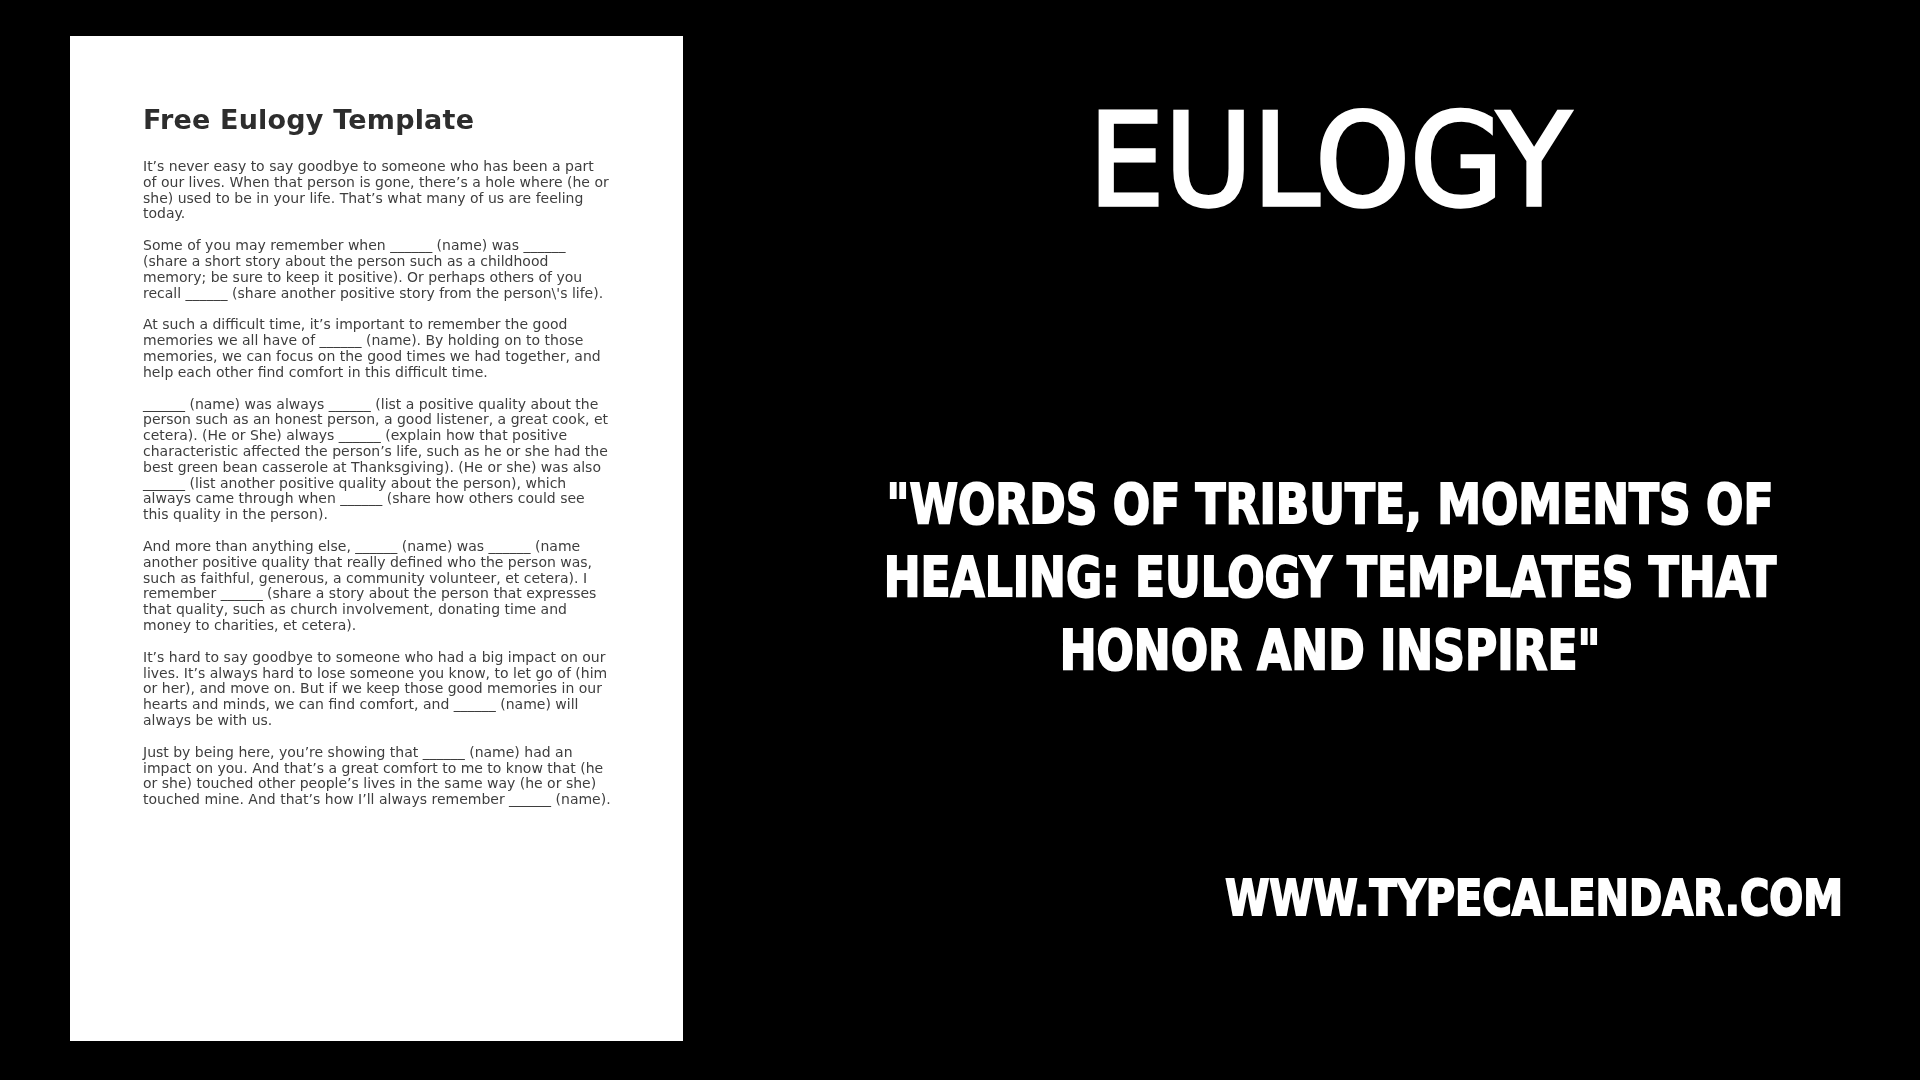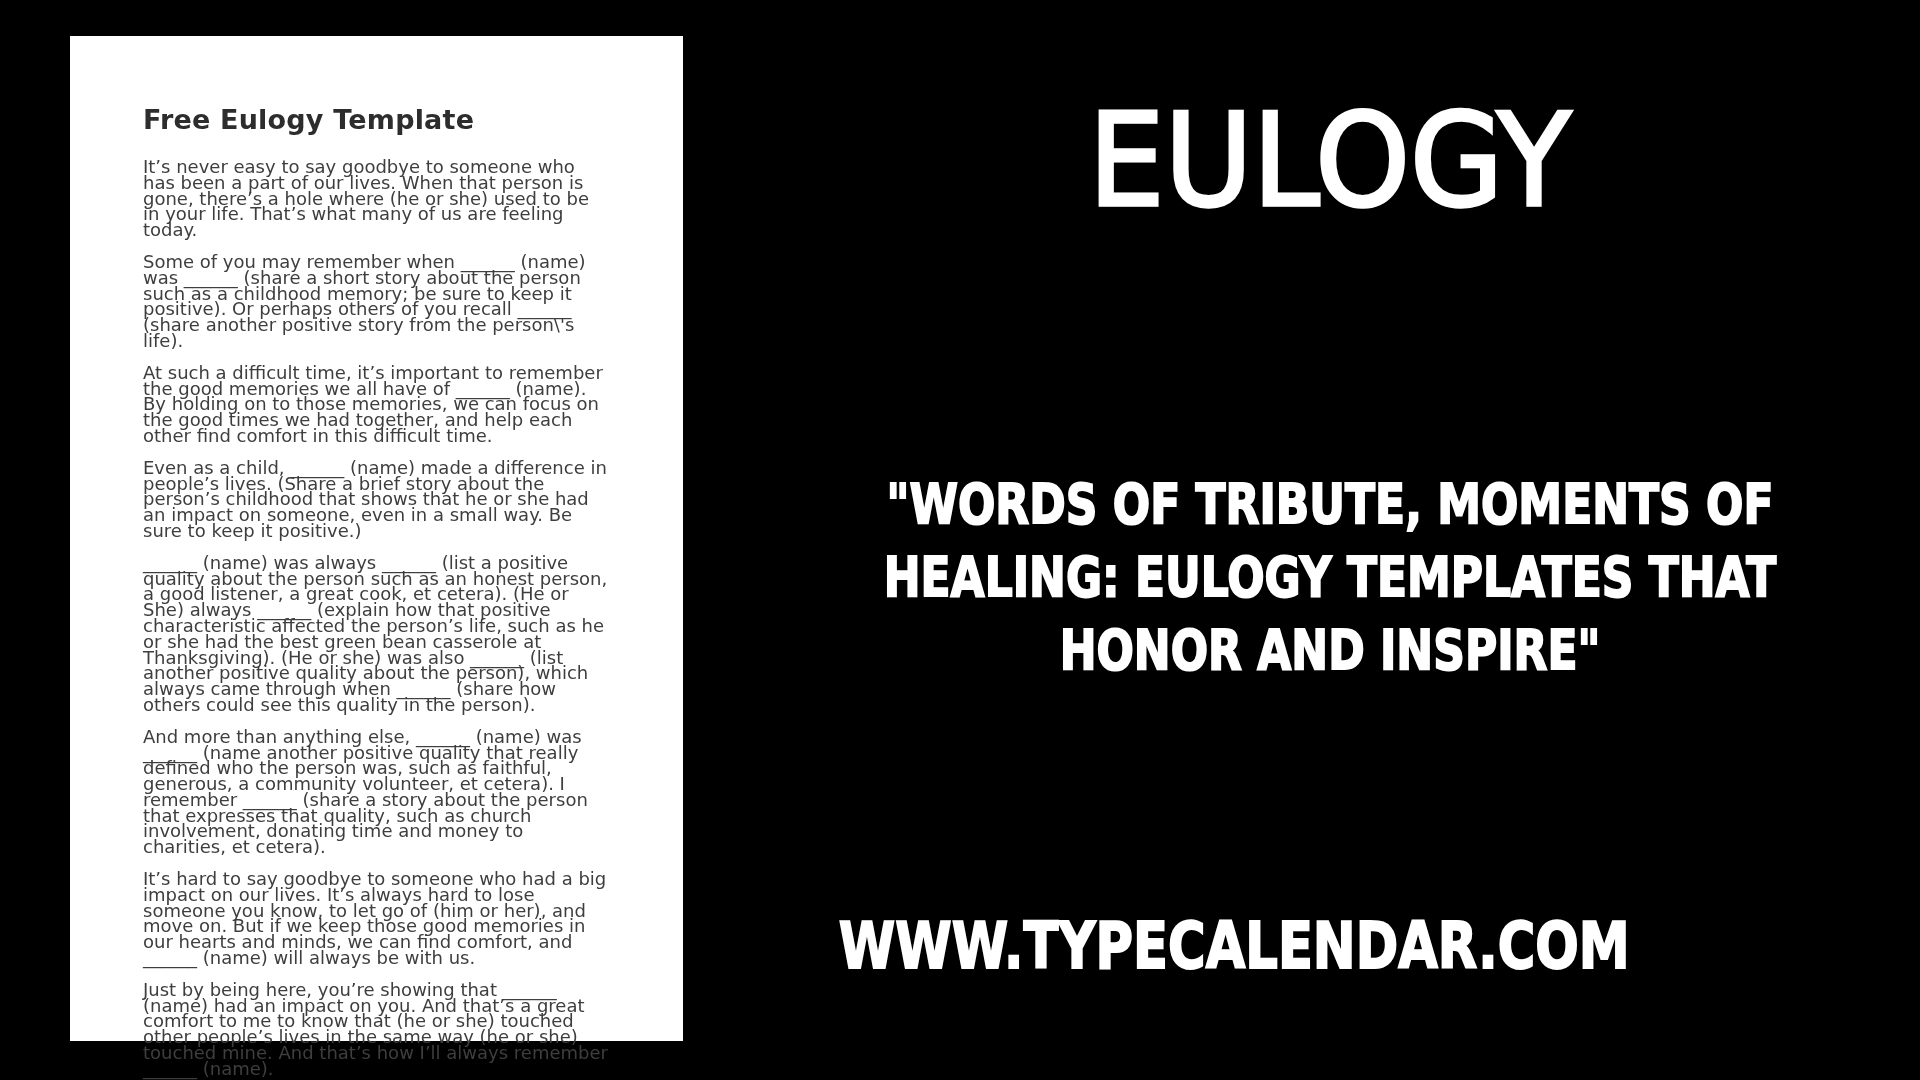--- a/index.html
+++ b/index.html
@@ -29,21 +29,21 @@
     padding: 68px 72px 0 73px;
   }
   .doc-title {
     font-size: 27px;
     font-weight: bold;
     color: #2d2d2d;
     letter-spacing: 0.2px;
     margin: 0 0 24px 0;
   }
   .doc-para {
-    font-size: 18px;
+    font-size: 14px;
     line-height: 15.8px;
     color: #3e3e3e;
     margin: 0 0 16px 0;
     text-align: left;
   }
 
   
   .right-panel {
     position: absolute;
     left: 740px;
@@ -82,48 +82,47 @@
     white-space: nowrap;
   }
   .poster-quote .qline {
     display: block;
     transform: scaleX(0.8);
     transform-origin: 50% 50%;
     -webkit-text-stroke: 2px #ffffff;
   }
   .poster-website {
     position: absolute;
-    top: 916px;
+    top: 868px;
     left: 0;
     width: 100%;
-    text-align: left;
+    text-align: right;
     color: #ffffff;
     font-weight: bold;
-    font-size: 64px;
+    font-size: 50px;
     line-height: 60px;
     white-space: nowrap;
   }
   .poster-website .squeeze {
     display: inline-block;
     transform: scaleX(0.8);
     transform-origin: 50% 50%;
     -webkit-text-stroke: 2px #ffffff;
   }
 </style>
 </head>
 <body>
 
 <div class="canvas">
 
   <div class="doc-page">
     <h1 class="doc-title">Free Eulogy Template</h1>
     <p class="doc-para">It’s never easy to say goodbye to someone who has been a part of our lives. When that person is gone, there’s a hole where (he or she) used to be in your life. That’s what many of us are feeling today.</p>
     <p class="doc-para">Some of you may remember when ______ (name) was ______ (share a short story about the person such as a childhood memory; be sure to keep it positive). Or perhaps others of you recall ______ (share another positive story from the person\'s life).</p>
     <p class="doc-para">At such a difficult time, it’s important to remember the good memories we all have of ______ (name). By holding on to those memories, we can focus on the good times we had together, and help each other find comfort in this difficult time.</p>
-    <p class="doc-para">Even as a child, ______ (name) made a difference in people’s lives. (Share a brief story about the person’s childhood that shows that he or she had an impact on someone, even in a small way. Be sure to keep it positive.)</p>
     <p class="doc-para">______ (name) was always ______ (list a positive quality about the person such as an honest person, a good listener, a great cook, et cetera). (He or She) always ______ (explain how that positive characteristic affected the person’s life, such as he or she had the best green bean casserole at Thanksgiving). (He or she) was also ______ (list another positive quality about the person), which always came through when ______ (share how others could see this quality in the person).</p>
     <p class="doc-para">And more than anything else, ______ (name) was ______ (name another positive quality that really defined who the person was, such as faithful, generous, a community volunteer, et cetera). I remember ______ (share a story about the person that expresses that quality, such as church involvement, donating time and money to charities, et cetera).</p>
     <p class="doc-para">It’s hard to say goodbye to someone who had a big impact on our lives. It’s always hard to lose someone you know, to let go of (him or her), and move on. But if we keep those good memories in our hearts and minds, we can find comfort, and ______ (name) will always be with us.</p>
     <p class="doc-para">Just by being here, you’re showing that ______ (name) had an impact on you. And that’s a great comfort to me to know that (he or she) touched other people’s lives in the same way (he or she) touched mine. And that’s how I’ll always remember ______ (name).</p>
   </div>
 
   <div class="right-panel">
     <div class="poster-heading">
       <span class="squeeze">EULOGY</span>
     </div>

